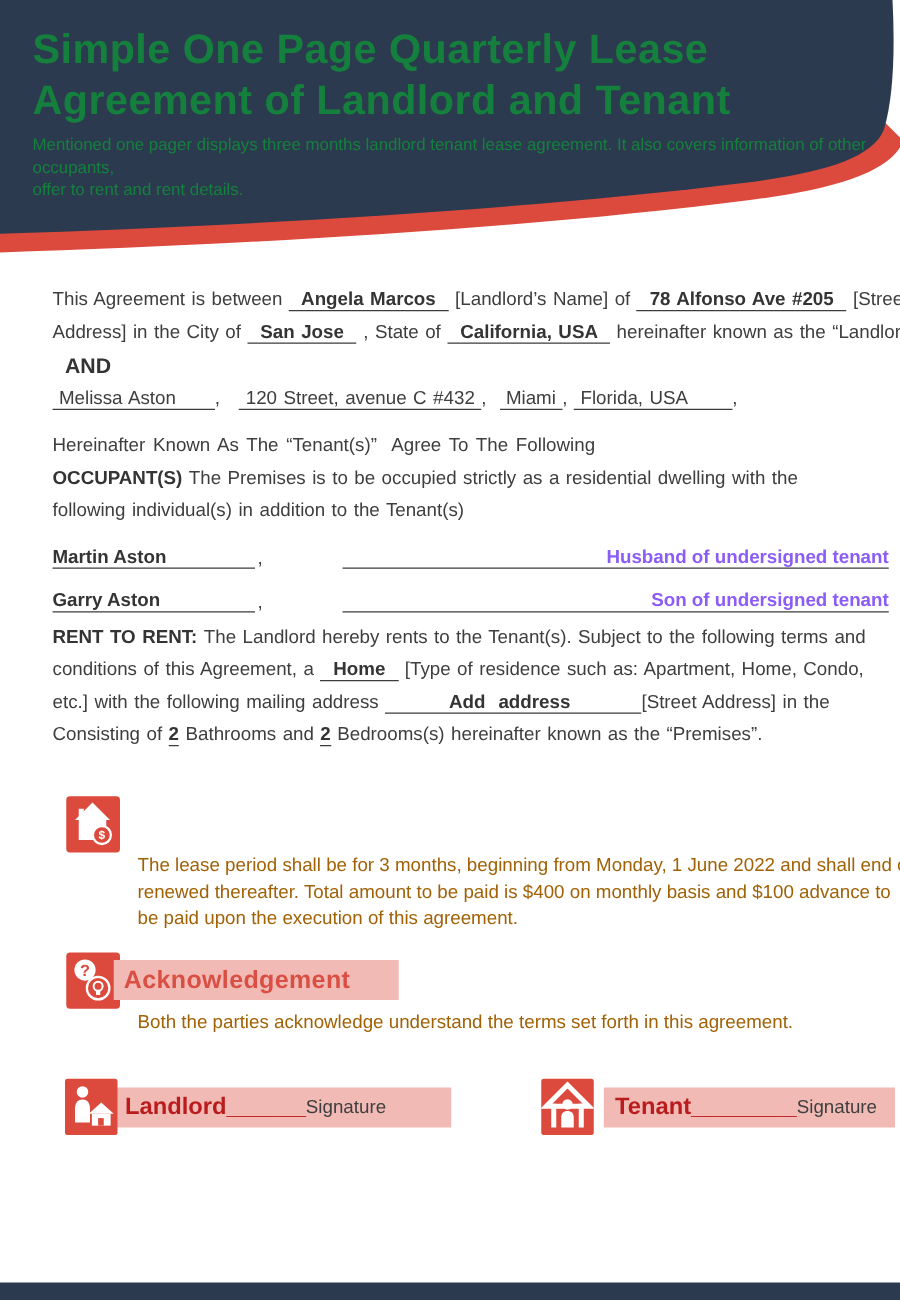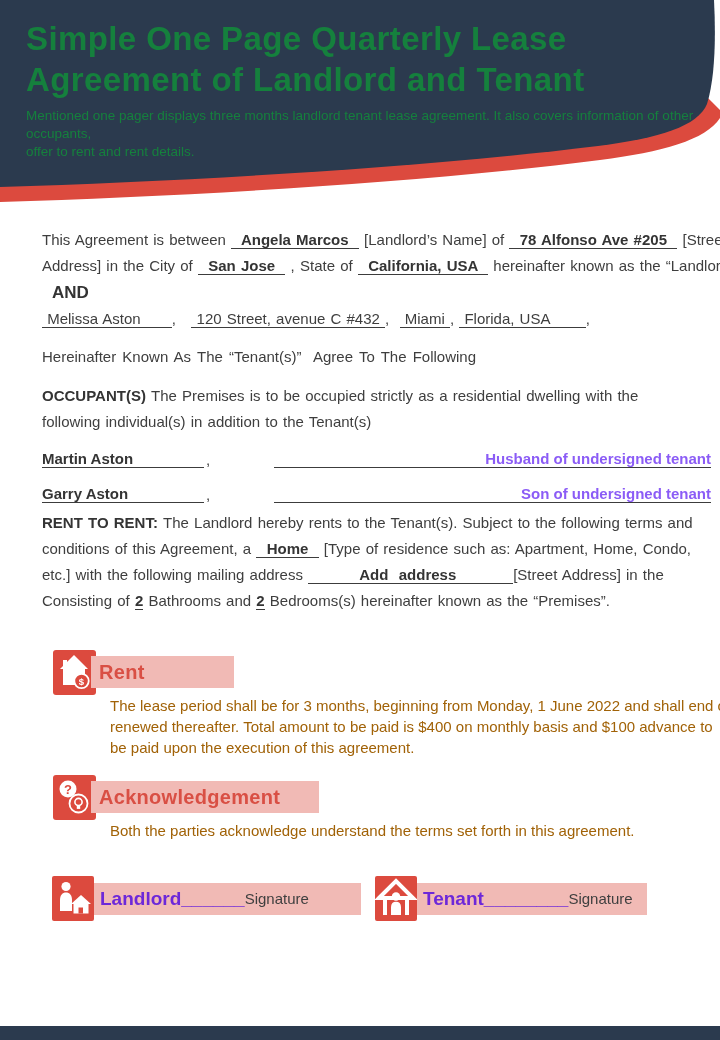--- a/index.html
+++ b/index.html
@@ -14,43 +14,43 @@
   .title { font-size:33px; line-height:41px; font-weight:bold; letter-spacing:0.4px; }
   .subtitle { margin-top:7px; font-size:13.5px; line-height:18px; white-space:pre-line; }
   
   .content { position:absolute; top:222px; left:42px; width:669px; padding-top:5px; }
   .line { white-space:pre; font-size:15px; line-height:26px; word-spacing:1px; }
   .seg-b { font-weight:bold; color:#343434; }
   .seg-u { border-bottom:1.6px solid #3c3c3c; }
   .and-heading { margin-top:2px; margin-left:10px; font-size:17px; font-weight:bold; color:#333; line-height:24px; }
   .tenant-line { margin-top:1px; }
   .known-line { margin-top:12px; font-size:15px; line-height:26px; word-spacing:2px; white-space:pre; }
-  .occ-para { margin-top:13px; }
+  .occ-para { }
   .occ-row { display:flex; align-items:flex-end; margin-top:9px; height:24px; font-size:15px; }
   .occ-row + .occ-row { margin-top:11px; }
   .occ-name { display:inline-block; width:162px; font-weight:bold; color:#343434; border-bottom:1.6px solid #3c3c3c; }
   .occ-comma { margin-left:2px; }
   .occ-desc { flex:1; margin-left:64px; padding-left:12px; font-weight:bold; color:#8b5cf6; border-bottom:1.6px solid #3c3c3c;text-align:right; }
   .occ-known { margin-top:20px; margin-left:6px; }
   .offer-para { margin-top:7px; }
   
   .section-header { position:relative; height:45px; margin-top:36px; }
   .section-header.ack { margin-top:17px; }
   .sq-icon { position:absolute; left:11px; top:0; width:43px; height:45px; background:#dc4a3e; border-radius:3px; }
   .pink-bar { position:absolute; left:49px; top:6px; height:32px; background:#f1bab5; display:flex; align-items:center; padding-left:8px; }
   .section-title { font-size:20px; font-weight:bold; color:#d94f44; letter-spacing:0.3px; }
   .section-body { margin-left:68px; width:622px; font-size:15px; line-height:21px; color:#a16207; }
   
   .sig-row { display:flex; margin-top:35px; height:45px; }
   .sig-block { position:relative; display:flex; align-items:center; }
   .sig-block.landlord { margin-left:10px; width:265px; }
-  .sig-block.tenant { margin-left:58px; width:263px; }
+  .sig-block.tenant { margin-left:116px; width:263px;gap:11px; }
   .sig-icon { position:relative; z-index:2; width:42px; height:45px; background:#dc4a3e; border-radius:2px; flex:none; }
   .sig-bar { display:flex; align-items:center; height:32px; flex:1; margin-left:-3px; background:#f1bab5; padding:0 10px 0 9px; }
-  .sig-label { font-size:19px; font-weight:bold; color:#6d28d9; white-space:pre; }
+  .sig-label { font-size:19px; font-weight:bold; color:#b91c1c; white-space:pre; }
   .sig-sign { margin-left:auto; font-size:15px; color:#3f3f3f; }
   .sig-block.landlord .sig-sign { margin-right:42px; }
   .sig-block.tenant .sig-sign { margin-right:4px; }
   
   .footer-bar { position:absolute; left:0; bottom:0; width:720px; height:14px; background:#2b3a4e; }
 </style>
 </head>
 <body>
 
 <div class="page">
@@ -103,23 +103,20 @@
     <div class="section-header">
       <div class="sq-icon">
         <svg viewBox="0 0 43 45" width="43" height="45">
           <rect x="10" y="10" width="4" height="7" fill="#fff"></rect>
           <polygon points="21,5 35,19 7,19" fill="#fff"></polygon>
           <rect x="10" y="19" width="22" height="16" fill="#fff"></rect>
           <circle cx="28.5" cy="31" r="7.2" fill="#dc4a3e" stroke="#fff" stroke-width="1.8"></circle>
           <text x="28.5" y="34.6" font-family="Liberation Sans, sans-serif" font-size="9.5" font-weight="bold" fill="#fff" text-anchor="middle">$</text>
         </svg>
       </div>
-      <div class="pink-bar" style="width:143px;">
-        <span class="section-title">Rent</span>
-      </div>
     </div>
     <div class="section-body">The lease period shall be for 3 months, beginning from Monday,  1 June 2022 and shall end or renewed thereafter.  Total amount to be paid is $400 on monthly basis and $100 advance to be paid upon the execution of this agreement.</div>
 
     <div class="section-header ack">
       <div class="sq-icon">
         <svg viewBox="0 0 43 45" width="43" height="45">
           <circle cx="15" cy="14" r="8.5" fill="#fff"></circle>
           <text x="15" y="18.5" font-family="Liberation Sans, sans-serif" font-size="13" font-weight="bold" fill="#dc4a3e" text-anchor="middle">?</text>
           <circle cx="25.5" cy="28.5" r="9" fill="none" stroke="#fff" stroke-width="1.8"></circle>
           <circle cx="25.5" cy="27" r="3.6" fill="none" stroke="#fff" stroke-width="1.6"></circle>

